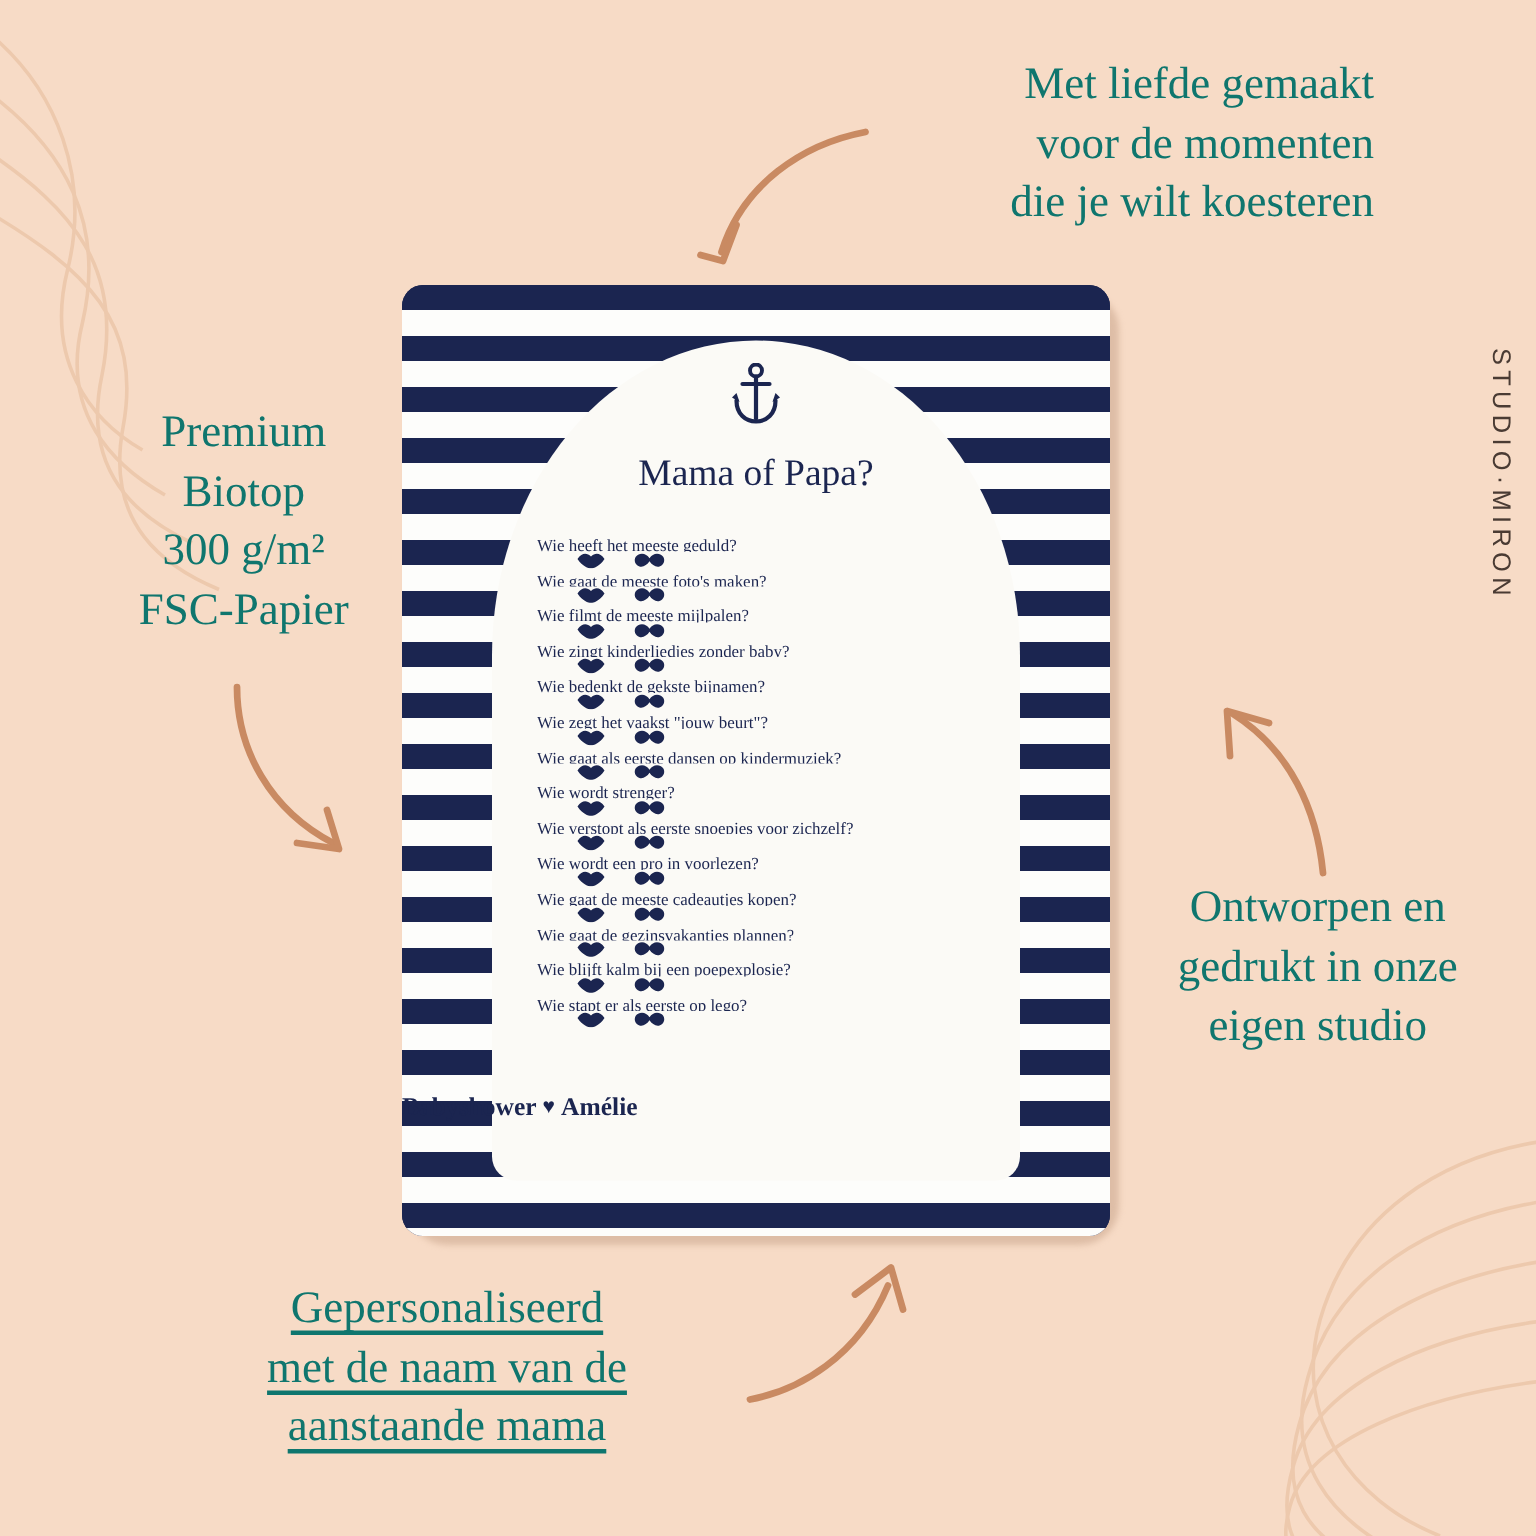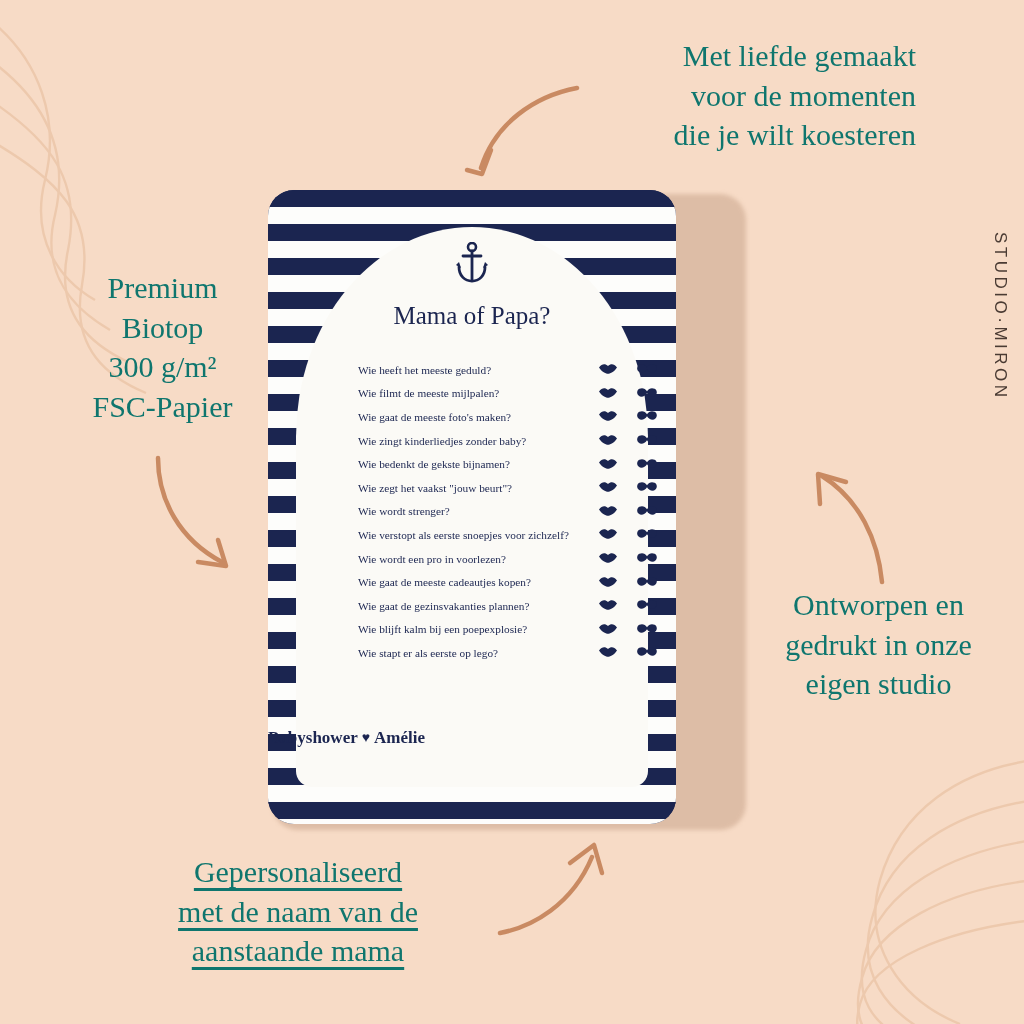--- a/index.html
+++ b/index.html
@@ -87,23 +87,23 @@
     height: 636px;
     border-radius: 26px;
     background: #c9a58c;
     opacity: .55;
     filter: blur(2px);
   }
   .card {
     position: absolute;
     left: 268px;
     top: 190px;
-    width: 408px;
+    width: 472px;
     height: 634px;
-    border-radius: 26px;
+    border-radius: 14px;
     overflow: hidden;
     background: #17224d;
   }
   .stripes {
     position: absolute;
     inset: 0;
     background: repeating-linear-gradient(
       to bottom,
       #1b2550 0px,
       #1b2550 17px,
@@ -142,25 +142,26 @@
     font-family: "Liberation Serif", serif;
   }
   .qlist {
     position: absolute;
     top: 168px;
     left: 90px;
     width: 300px;
   }
   .qrow {
     display: flex;
-    align-items: center;
+    align-items: flex-start;
     height: 23.6px;
     font-size: 11.3px;
     color: #1b2550;
     font-family: "Liberation Serif", serif;
+    flex-direction: column;
   }
   .qtext {
     flex: 1 1 auto;
     white-space: nowrap;
     overflow: hidden;
   }
   .qicons {
     flex: 0 0 auto;
     width: 86px;
     display: flex;
@@ -262,42 +263,42 @@
         <div class="qicons">
           <span><svg width="20" height="11" viewBox="0 0 20 11" fill="none">
               <path d="M1 4.6 C 4 0.4, 7.2 0.4, 10 3 C 12.8 0.4, 16 0.4, 19 4.6 C 15.5 9.8, 11.8 10.8, 10 10.8 C 8.2 10.8, 4.5 9.8, 1 4.6 Z" fill="#1b2550"></path>
             </svg></span>
           <span><svg width="22" height="11" viewBox="0 0 22 11" fill="none">
               <path d="M11 4.2 C 9.2 1.2, 6 0.4, 3.4 1.8 C 0.8 3.2, 0.4 6.6, 2.6 8.6 C 5.2 11, 9 9.4, 11 6.2 C 13 9.4, 16.8 11, 19.4 8.6 C 21.6 6.6, 21.2 3.2, 18.6 1.8 C 16 0.4, 12.8 1.2, 11 4.2 Z" fill="#1b2550"></path>
             </svg></span>
         </div>
       </div>
       <div class="qrow">
+        <div class="qtext">Wie gaat de meeste foto's maken?</div>
+        <div class="qicons">
+          <span><svg width="20" height="11" viewBox="0 0 20 11" fill="none">
+              <path d="M1 4.6 C 4 0.4, 7.2 0.4, 10 3 C 12.8 0.4, 16 0.4, 19 4.6 C 15.5 9.8, 11.8 10.8, 10 10.8 C 8.2 10.8, 4.5 9.8, 1 4.6 Z" fill="#1b2550"></path>
+            </svg></span>
+          <span><svg width="22" height="11" viewBox="0 0 22 11" fill="none">
+              <path d="M11 4.2 C 9.2 1.2, 6 0.4, 3.4 1.8 C 0.8 3.2, 0.4 6.6, 2.6 8.6 C 5.2 11, 9 9.4, 11 6.2 C 13 9.4, 16.8 11, 19.4 8.6 C 21.6 6.6, 21.2 3.2, 18.6 1.8 C 16 0.4, 12.8 1.2, 11 4.2 Z" fill="#1b2550"></path>
+            </svg></span>
+        </div>
+      </div>
+      <div class="qrow">
         <div class="qtext">Wie filmt de meeste mijlpalen?</div>
         <div class="qicons">
           <span><svg width="20" height="11" viewBox="0 0 20 11" fill="none">
               <path d="M1 4.6 C 4 0.4, 7.2 0.4, 10 3 C 12.8 0.4, 16 0.4, 19 4.6 C 15.5 9.8, 11.8 10.8, 10 10.8 C 8.2 10.8, 4.5 9.8, 1 4.6 Z" fill="#1b2550"></path>
             </svg></span>
           <span><svg width="22" height="11" viewBox="0 0 22 11" fill="none">
               <path d="M11 4.2 C 9.2 1.2, 6 0.4, 3.4 1.8 C 0.8 3.2, 0.4 6.6, 2.6 8.6 C 5.2 11, 9 9.4, 11 6.2 C 13 9.4, 16.8 11, 19.4 8.6 C 21.6 6.6, 21.2 3.2, 18.6 1.8 C 16 0.4, 12.8 1.2, 11 4.2 Z" fill="#1b2550"></path>
             </svg></span>
         </div>
       </div>
       <div class="qrow">
-        <div class="qtext">Wie gaat de meeste foto's maken?</div>
-        <div class="qicons">
-          <span><svg width="20" height="11" viewBox="0 0 20 11" fill="none">
-              <path d="M1 4.6 C 4 0.4, 7.2 0.4, 10 3 C 12.8 0.4, 16 0.4, 19 4.6 C 15.5 9.8, 11.8 10.8, 10 10.8 C 8.2 10.8, 4.5 9.8, 1 4.6 Z" fill="#1b2550"></path>
-            </svg></span>
-          <span><svg width="22" height="11" viewBox="0 0 22 11" fill="none">
-              <path d="M11 4.2 C 9.2 1.2, 6 0.4, 3.4 1.8 C 0.8 3.2, 0.4 6.6, 2.6 8.6 C 5.2 11, 9 9.4, 11 6.2 C 13 9.4, 16.8 11, 19.4 8.6 C 21.6 6.6, 21.2 3.2, 18.6 1.8 C 16 0.4, 12.8 1.2, 11 4.2 Z" fill="#1b2550"></path>
-            </svg></span>
-        </div>
-      </div>
-      <div class="qrow">
         <div class="qtext">Wie zingt kinderliedjes zonder baby?</div>
         <div class="qicons">
           <span><svg width="20" height="11" viewBox="0 0 20 11" fill="none">
               <path d="M1 4.6 C 4 0.4, 7.2 0.4, 10 3 C 12.8 0.4, 16 0.4, 19 4.6 C 15.5 9.8, 11.8 10.8, 10 10.8 C 8.2 10.8, 4.5 9.8, 1 4.6 Z" fill="#1b2550"></path>
             </svg></span>
           <span><svg width="22" height="11" viewBox="0 0 22 11" fill="none">
               <path d="M11 4.2 C 9.2 1.2, 6 0.4, 3.4 1.8 C 0.8 3.2, 0.4 6.6, 2.6 8.6 C 5.2 11, 9 9.4, 11 6.2 C 13 9.4, 16.8 11, 19.4 8.6 C 21.6 6.6, 21.2 3.2, 18.6 1.8 C 16 0.4, 12.8 1.2, 11 4.2 Z" fill="#1b2550"></path>
             </svg></span>
         </div>
       </div>
@@ -307,20 +308,31 @@
           <span><svg width="20" height="11" viewBox="0 0 20 11" fill="none">
               <path d="M1 4.6 C 4 0.4, 7.2 0.4, 10 3 C 12.8 0.4, 16 0.4, 19 4.6 C 15.5 9.8, 11.8 10.8, 10 10.8 C 8.2 10.8, 4.5 9.8, 1 4.6 Z" fill="#1b2550"></path>
             </svg></span>
           <span><svg width="22" height="11" viewBox="0 0 22 11" fill="none">
               <path d="M11 4.2 C 9.2 1.2, 6 0.4, 3.4 1.8 C 0.8 3.2, 0.4 6.6, 2.6 8.6 C 5.2 11, 9 9.4, 11 6.2 C 13 9.4, 16.8 11, 19.4 8.6 C 21.6 6.6, 21.2 3.2, 18.6 1.8 C 16 0.4, 12.8 1.2, 11 4.2 Z" fill="#1b2550"></path>
             </svg></span>
         </div>
       </div>
       <div class="qrow">
         <div class="qtext">Wie zegt het vaakst "jouw beurt"?</div>
+        <div class="qicons">
+          <span><svg width="20" height="11" viewBox="0 0 20 11" fill="none">
+              <path d="M1 4.6 C 4 0.4, 7.2 0.4, 10 3 C 12.8 0.4, 16 0.4, 19 4.6 C 15.5 9.8, 11.8 10.8, 10 10.8 C 8.2 10.8, 4.5 9.8, 1 4.6 Z" fill="#1b2550"></path>
+            </svg></span>
+          <span><svg width="22" height="11" viewBox="0 0 22 11" fill="none">
+              <path d="M11 4.2 C 9.2 1.2, 6 0.4, 3.4 1.8 C 0.8 3.2, 0.4 6.6, 2.6 8.6 C 5.2 11, 9 9.4, 11 6.2 C 13 9.4, 16.8 11, 19.4 8.6 C 21.6 6.6, 21.2 3.2, 18.6 1.8 C 16 0.4, 12.8 1.2, 11 4.2 Z" fill="#1b2550"></path>
+            </svg></span>
+        </div>
+      </div>
+      <div class="qrow">
+        <div class="qtext">Wie gaat als eerste dansen op kindermuziek?</div>
         <div class="qicons">
           <span><svg width="20" height="11" viewBox="0 0 20 11" fill="none">
               <path d="M1 4.6 C 4 0.4, 7.2 0.4, 10 3 C 12.8 0.4, 16 0.4, 19 4.6 C 15.5 9.8, 11.8 10.8, 10 10.8 C 8.2 10.8, 4.5 9.8, 1 4.6 Z" fill="#1b2550"></path>
             </svg></span>
           <span><svg width="22" height="11" viewBox="0 0 22 11" fill="none">
               <path d="M11 4.2 C 9.2 1.2, 6 0.4, 3.4 1.8 C 0.8 3.2, 0.4 6.6, 2.6 8.6 C 5.2 11, 9 9.4, 11 6.2 C 13 9.4, 16.8 11, 19.4 8.6 C 21.6 6.6, 21.2 3.2, 18.6 1.8 C 16 0.4, 12.8 1.2, 11 4.2 Z" fill="#1b2550"></path>
             </svg></span>
         </div>
       </div>
       <div class="qrow">

